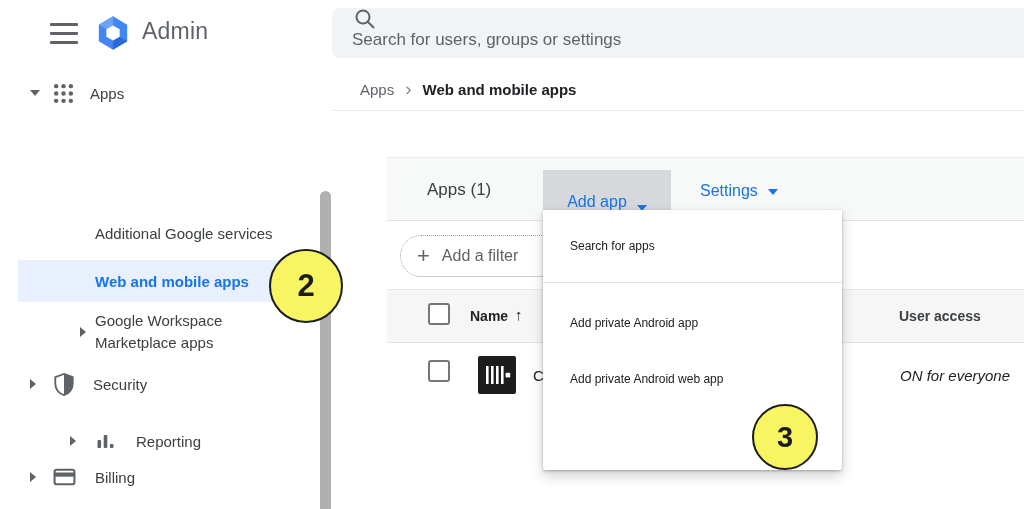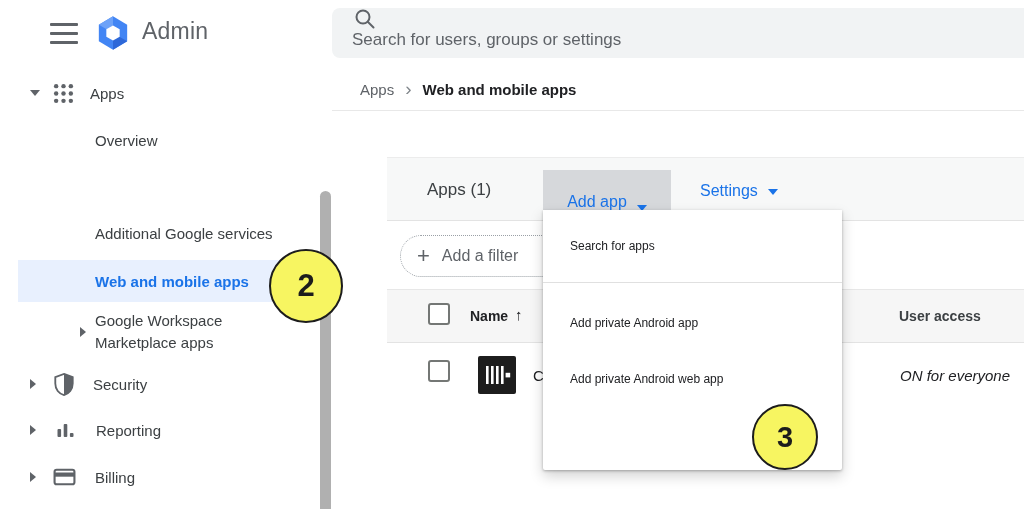--- a/index.html
+++ b/index.html
@@ -125,23 +125,20 @@
           <circle cx="10" cy="10" r="2.1"></circle>
           <circle cx="17" cy="10" r="2.1"></circle>
         <circle cx="3" cy="17" r="2.1"></circle>
           <circle cx="10" cy="17" r="2.1"></circle>
           <circle cx="17" cy="17" r="2.1"></circle>
       </g>
     </svg>
     <span style="margin-left:16px;">Apps</span>
   </div>
 
-  <div class="nav-row" style="top:125px;">
-    <span style="margin-left:95px;">Overview</span>
-  </div>
 
 
   <div class="nav-row" style="top:218px;">
     <span style="margin-left:95px;">Additional Google services</span>
   </div>
 
   <div class="nav-highlight"></div>
   <div class="nav-selected-label">Web and mobile apps</div>
 
   <div class="nav-row" style="top:310px; height:44px;">
@@ -151,21 +148,21 @@
 
   <div class="nav-row" style="top:369px;">
     <span class="tri-right" style="margin-left:30px;"></span>
     <svg width="22" height="25" viewBox="0 0 24 26" style="margin-left:17px;">
       <path d="M12 1.5 L21.5 5 V12 C21.5 18.2 17.6 23.2 12 24.5 C6.4 23.2 2.5 18.2 2.5 12 V5 Z" fill="none" stroke="#5f6368" stroke-width="2"></path>
       <path d="M12 1.5 L21.5 5 V12 C21.5 18.2 17.6 23.2 12 24.5 Z" fill="#5f6368"></path>
     </svg>
     <span style="margin-left:18px;">Security</span>
   </div>
 
-  <div class="nav-row" style="top:415px;">
+  <div class="nav-row" style="top:426px;padding-left:40px;">
     <span class="tri-right" style="margin-left:30px;"></span>
     <svg width="21" height="17" viewBox="0 0 20 17" style="margin-left:19px;">
       <g fill="#5f6368">
         <rect x="2" y="7" width="3.6" height="8" rx="1"></rect>
         <rect x="8.2" y="2" width="3.6" height="13" rx="1"></rect>
         <rect x="14.4" y="11" width="3.6" height="4" rx="1"></rect>
       </g>
     </svg>
     <span style="margin-left:20px;">Reporting</span>
   </div>

